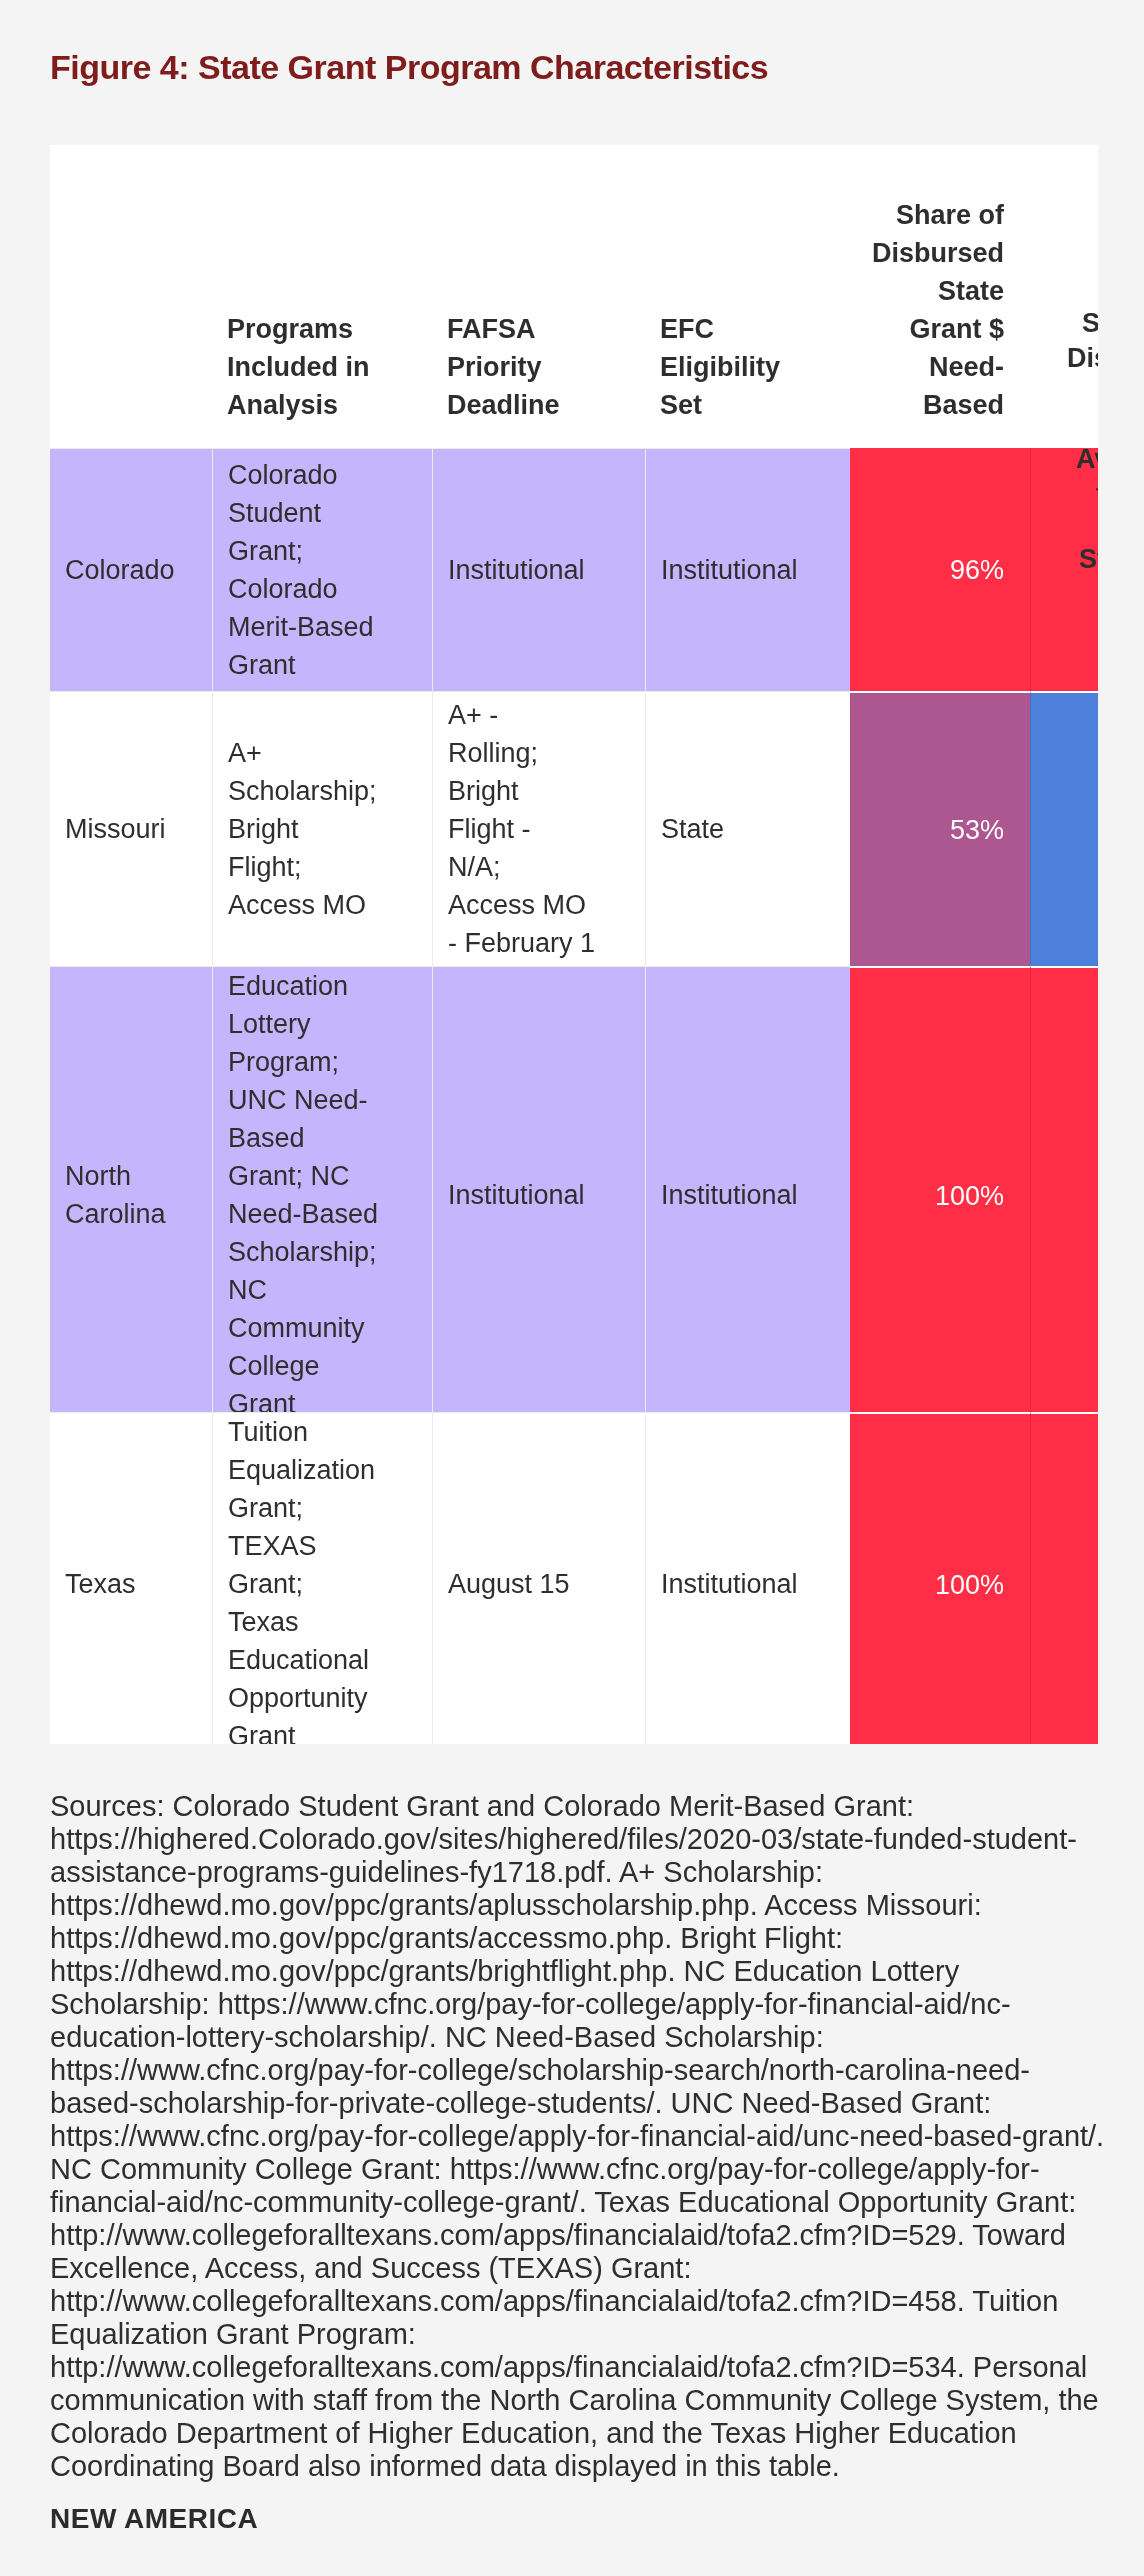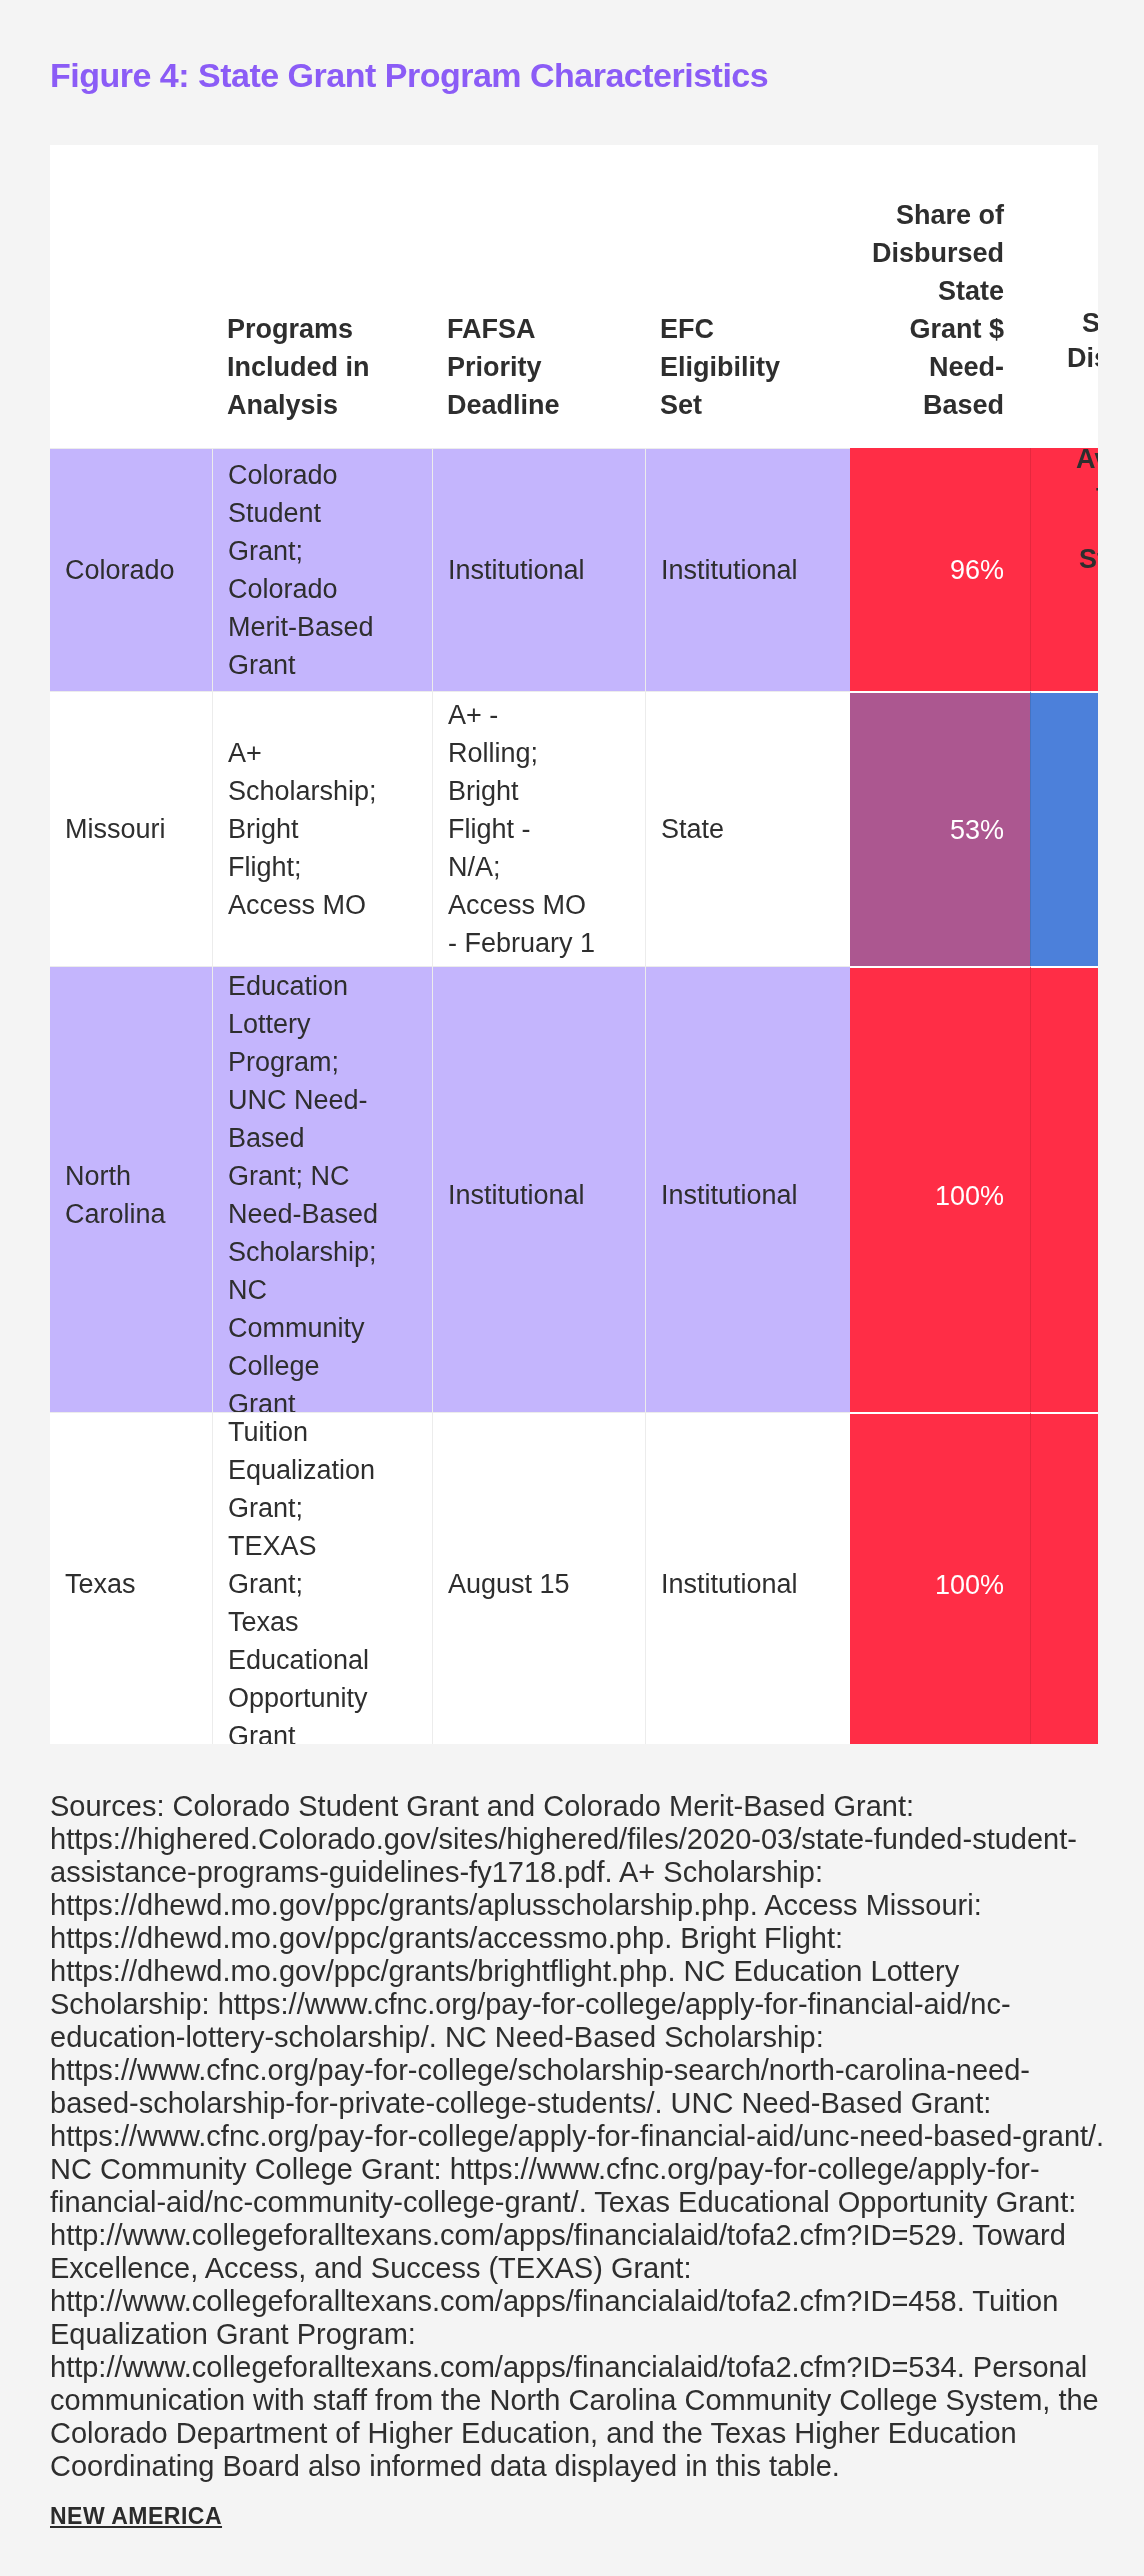--- a/index.html
+++ b/index.html
@@ -7,23 +7,23 @@
   body {
     width: 1144px; height: 2576px;
     font-family: "Liberation Sans", sans-serif;
     color: #2e2e2e;
     position: relative;
     overflow: hidden;
   }
   .page { position: absolute; inset: 0; }
 
   .fig-title {
-    position: absolute; left: 50px; top: 56px;
+    position: absolute; left: 50px; top: 48px;
     font-size: 34px; font-weight: bold; letter-spacing: -0.5px;
-    color: #8b5cf6;
+    color: #7f1d1d;
   }
 
   
   .table-wrap {
     position: absolute; left: 50px; top: 145px;
     width: 1048px; height: 1599px;
     background: #ffffff;
     overflow: hidden;               
   }
   .trow {
@@ -75,21 +75,21 @@
   .bg-blue   { background: #4c80da !important; }
 
   
   .sources {
     position: absolute; left: 50px; top: 1790px; width: 1060px;
     font-size: 29px; line-height: 33px; color: #2e2e2e;
     overflow-wrap: break-word;
   }
   .brand {
     position: absolute; left: 50px; top: 2503px;
-    font-size: 23px; font-weight: bold; letter-spacing: 0.5px; color: #2b2b2b; text-decoration: underline;
+    font-size: 28px; font-weight: bold; letter-spacing: 0.5px; color: #2b2b2b;
   }
 </style>
 </head>
 <body>
 
 <div class="page">
 
   <h1 class="fig-title">Figure 4: State Grant Program Characteristics</h1>
 
   <div class="table-wrap">

